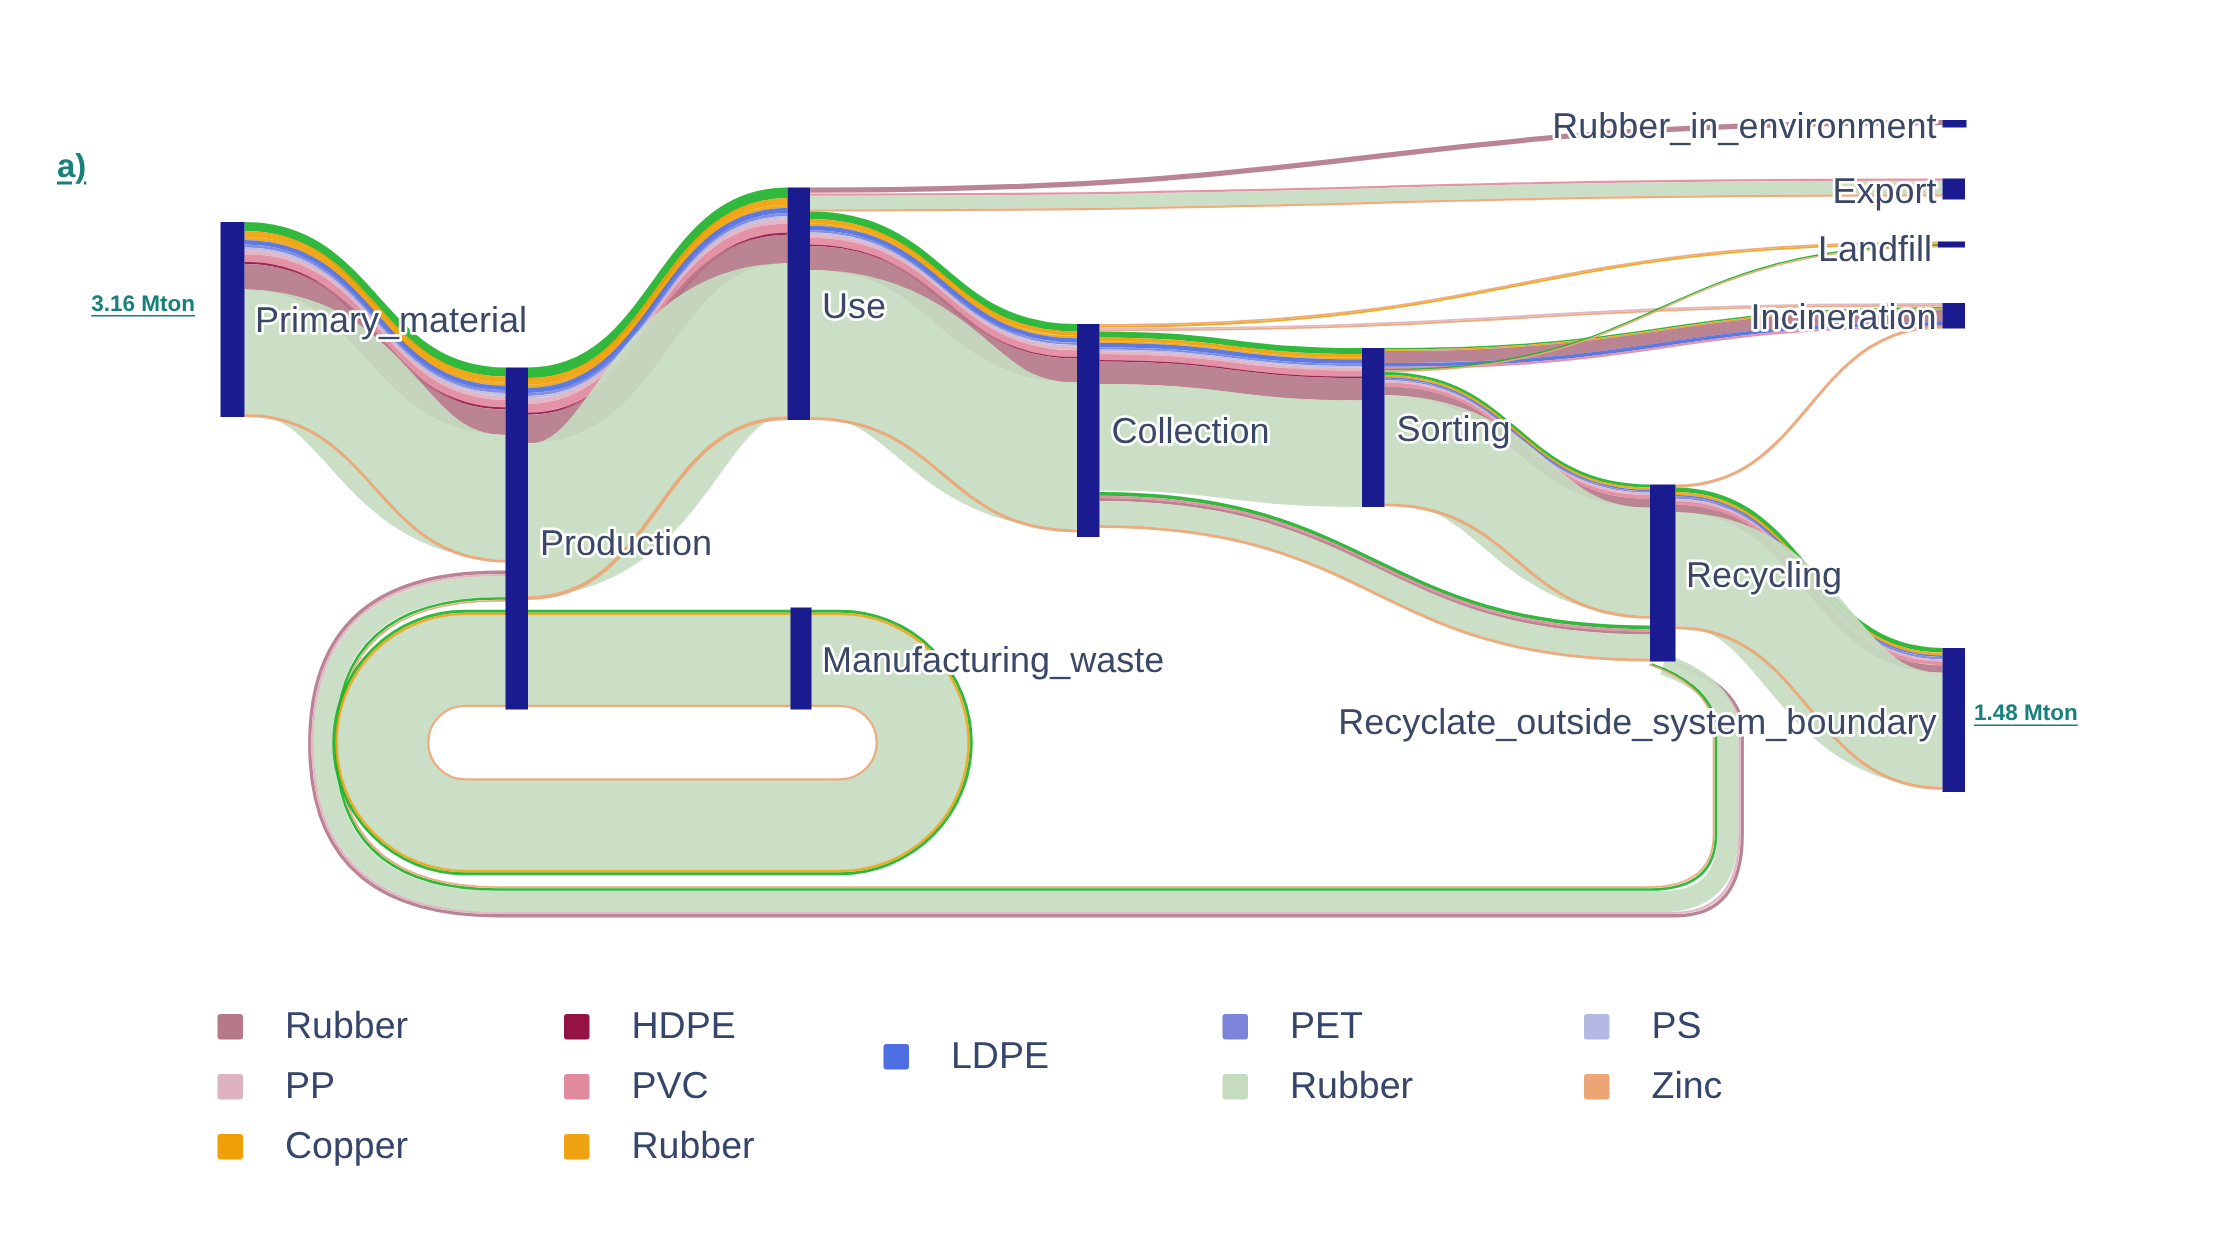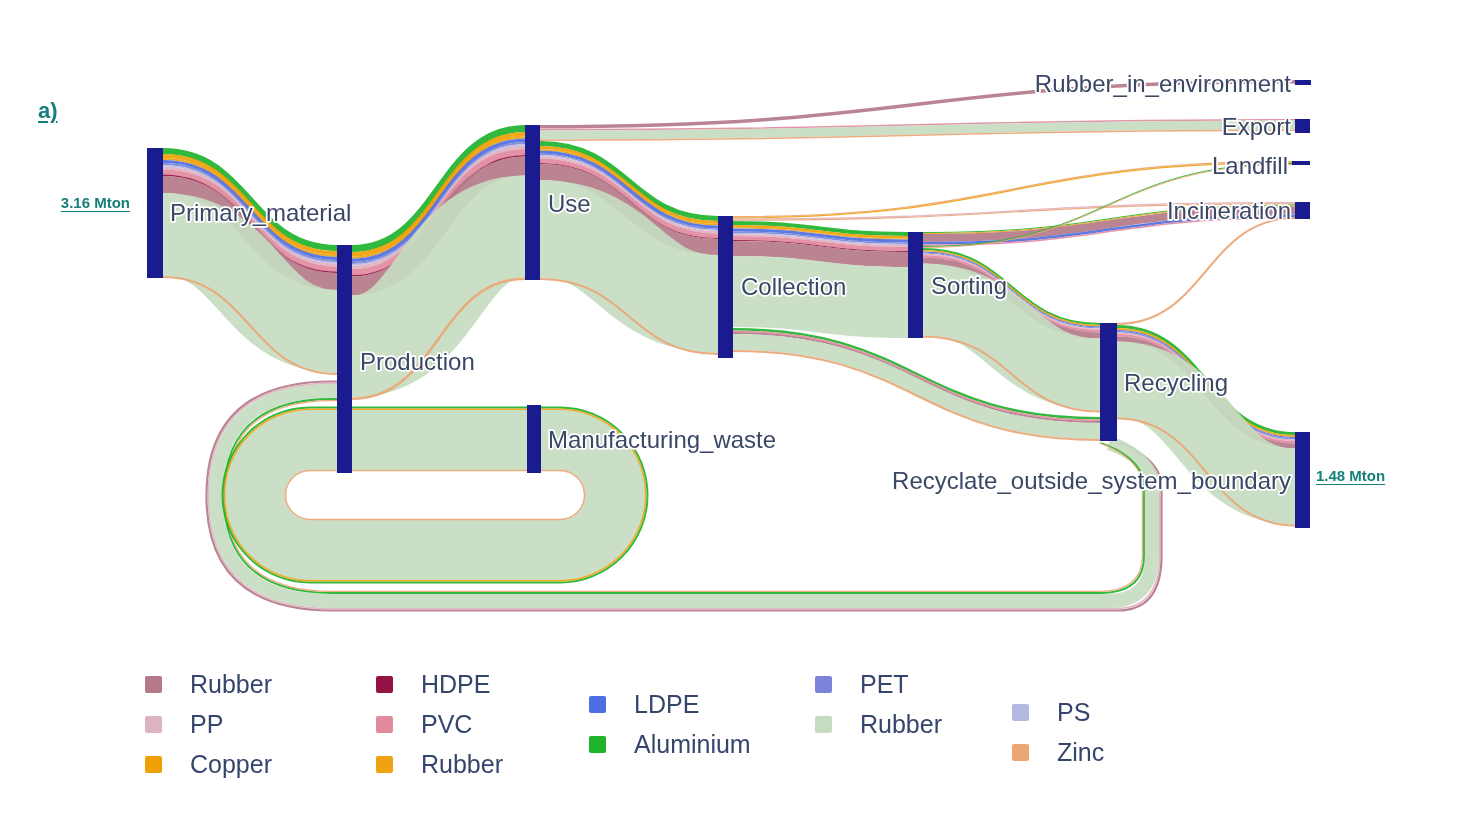--- a/index.html
+++ b/index.html
@@ -175,36 +175,32 @@
         <div class="legend-item">
           <span class="legend-swatch" style="background: rgb(239, 162, 18);"></span>
           <span class="legend-label">Rubber</span>
         </div>
       </div>
       <div class="legend-col" style="left: 589px; margin-top: 20px;">
         <div class="legend-item">
           <span class="legend-swatch" style="background: rgb(78, 111, 227);"></span>
           <span class="legend-label">LDPE</span>
         </div>
-        <div class="legend-item">
-          <span class="legend-swatch" style="background: rgb(30, 179, 43);"></span>
-          <span class="legend-label">Aluminium</span>
-        </div>
       </div>
       <div class="legend-col" style="left: 815px;">
         <div class="legend-item">
           <span class="legend-swatch" style="background: rgb(123, 132, 217);"></span>
           <span class="legend-label">PET</span>
         </div>
         <div class="legend-item">
           <span class="legend-swatch" style="background: rgb(197, 220, 192);"></span>
           <span class="legend-label">Rubber</span>
         </div>
       </div>
-      <div class="legend-col" style="left: 1012px; margin-top: 28px;">
+      <div class="legend-col" style="left: 1056px;">
         <div class="legend-item">
           <span class="legend-swatch" style="background: rgb(180, 185, 228);"></span>
           <span class="legend-label">PS</span>
         </div>
         <div class="legend-item">
           <span class="legend-swatch" style="background: rgb(236, 165, 117);"></span>
           <span class="legend-label">Zinc</span>
         </div>
       </div>
     </div>

